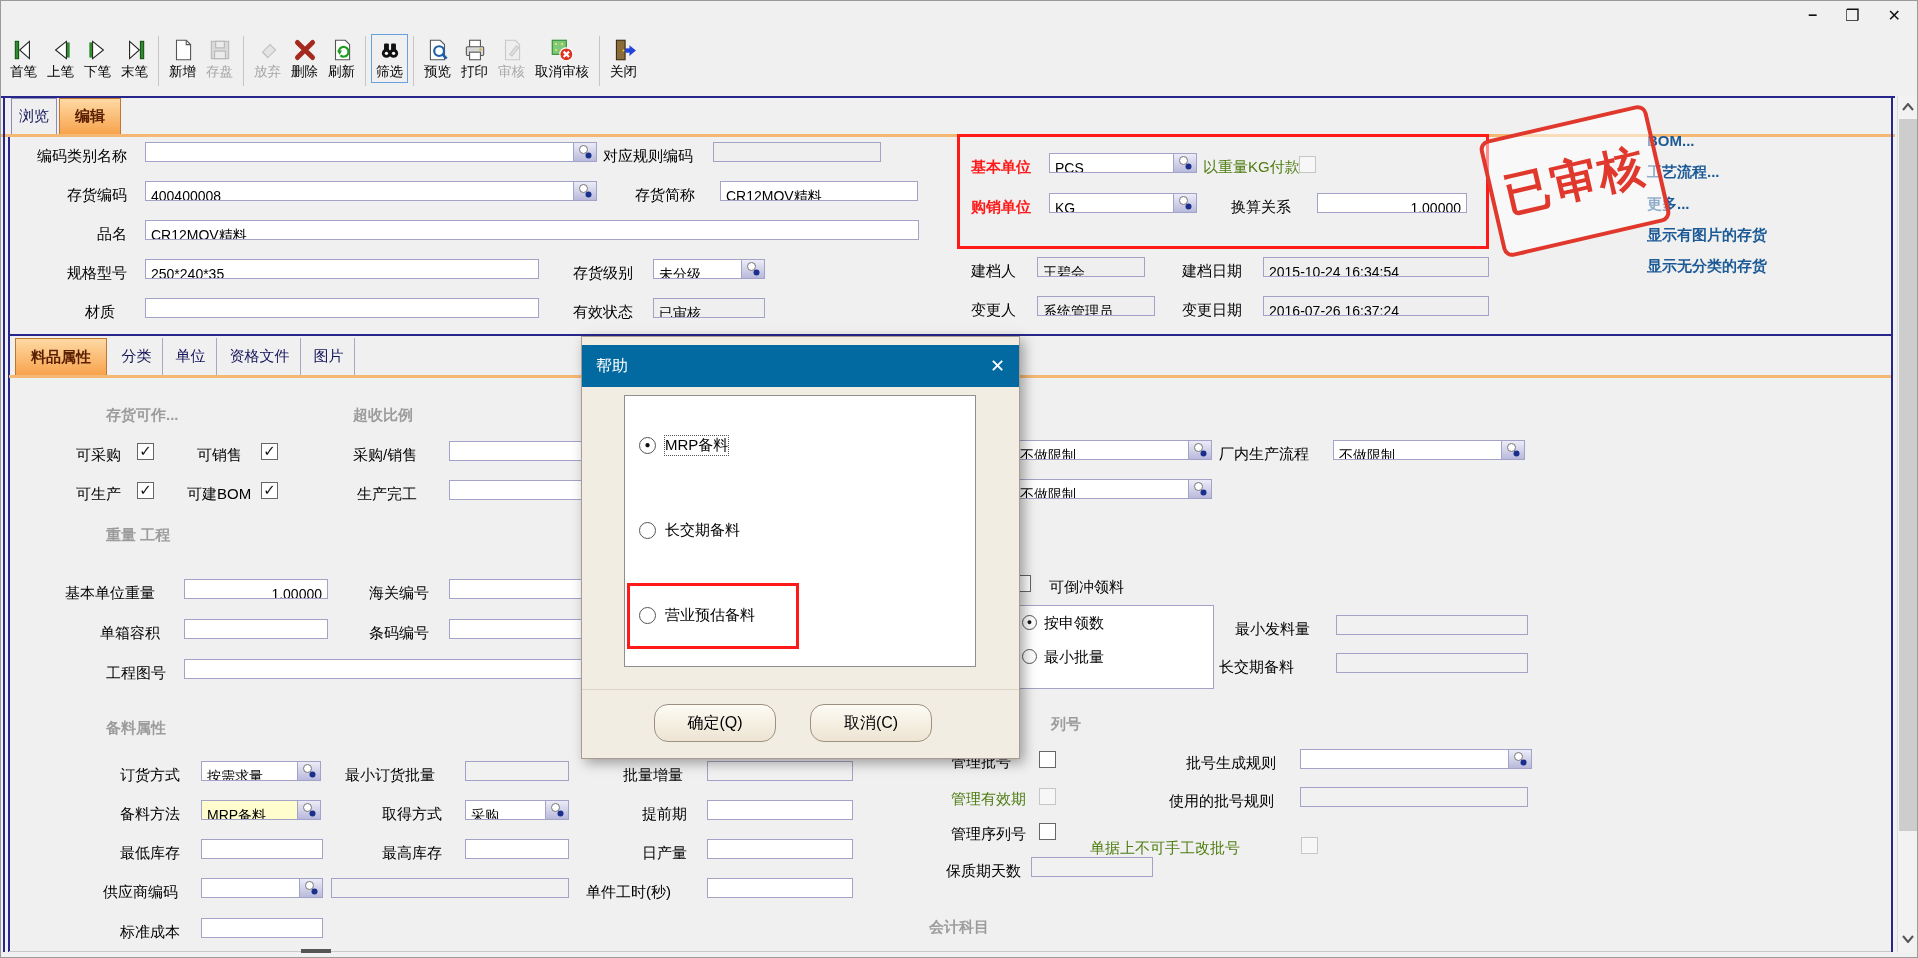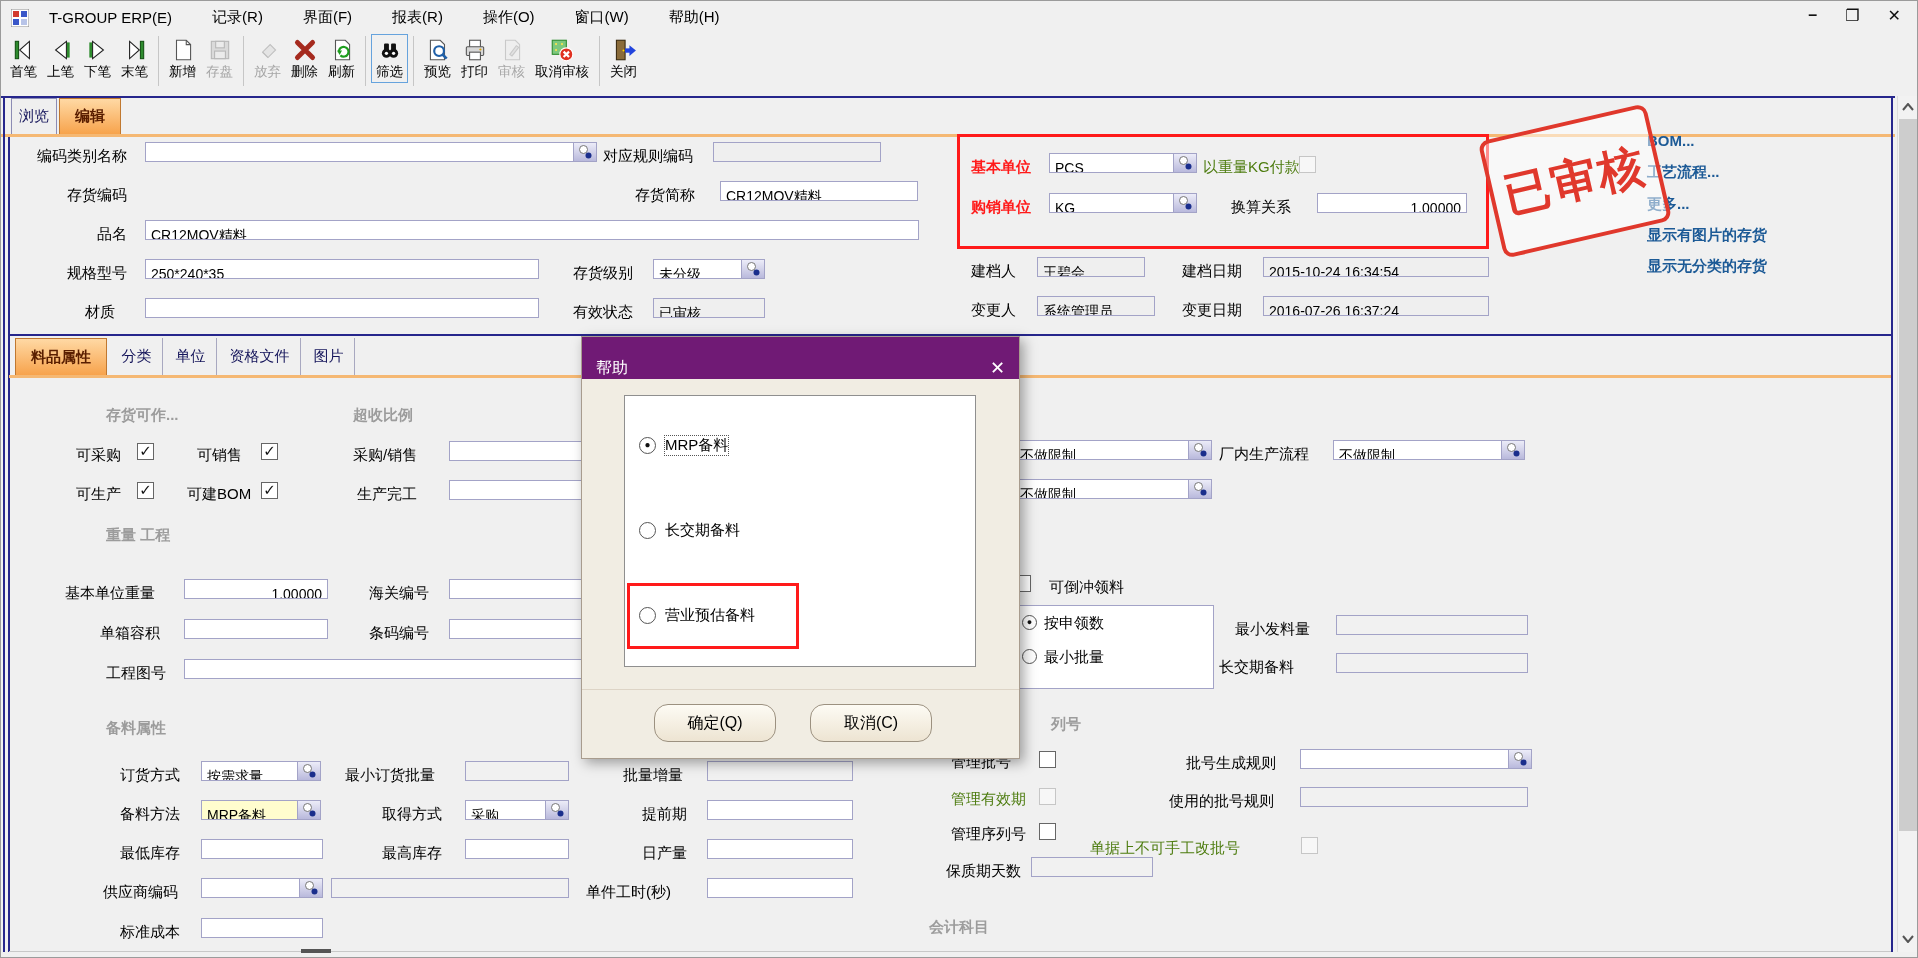--- a/index.html
+++ b/index.html
@@ -54,58 +54,42 @@
       box-sizing:border-box;font-size:9px;line-height:12px;text-align:center;color:#111;cursor:pointer;}
   .link{position:absolute;left:1646px;font-size:15px;font-weight:bold;color:#1C5A96;cursor:pointer;white-space:nowrap;}
   .redbox{position:absolute;border:3px solid #FF1A1A;box-sizing:border-box;z-index:5;pointer-events:none;}
   .stamp{position:absolute;left:1488px;top:120px;width:164px;height:112px;border:4px solid #E0382C;
       border-radius:10px;color:#E0382C;font-size:46px;font-weight:bold;display:flex;align-items:center;
       justify-content:center;transform:rotate(-13deg);background:rgba(255,255,255,.5);letter-spacing:2px;z-index:40;}
   .rpanel{position:absolute;background:#fff;border:1px solid #A3A3C7;box-sizing:border-box;}
   
   .dlg{position:absolute;left:580px;top:335px;width:437px;height:421px;background:#F1EDE3;
        border:1px solid #A89C8E;box-shadow:4px 4px 12px rgba(0,0,0,.35);z-index:100;}
-  .dlg-title{position:absolute;top:0;left:0;right:0;height:42px;background:#701a75;color:#fff;font-size:16px;
-       display:flex;align-items:flex-end;justify-content:space-between;padding:0 14px;box-sizing:border-box;}
+  .dlg-title{position:absolute;top:8px;left:0;right:0;height:42px;background:#0369a1;color:#fff;font-size:16px;
+       display:flex;align-items:center;justify-content:space-between;padding:0 14px;box-sizing:border-box;}
   .dlg-close{cursor:pointer;font-size:18px;}
   .dlg-list{position:absolute;left:42px;top:58px;width:350px;height:270px;background:#fff;border:1px solid #8F8F8F;}
   .dopt{position:absolute;left:14px;height:26px;display:flex;align-items:center;gap:9px;font-size:15px;cursor:pointer;}
   .dopt .radio{position:static;width:17px;height:17px;line-height:14px;font-size:10px;flex:0 0 auto;}
   .dopt.focus .dlabel{outline:1px dotted #555;}
   .dlg-red{position:absolute;left:45px;top:246px;width:166px;height:60px;border:3px solid #FF1A1A;z-index:3;pointer-events:none;}
   .dlg-sep{position:absolute;left:0;right:0;top:352px;height:1px;background:#DDD4C6;}
   .dbtn{position:absolute;top:367px;width:120px;height:36px;border:1px solid #9C9180;border-radius:14px;
        background:linear-gradient(#FDFBF4,#EDE4D2);font-size:16px;display:flex;align-items:center;
        justify-content:center;cursor:pointer;}
   
   .sbar{position:absolute;left:1896px;top:95px;width:22px;height:856px;background:#F2F2F2;border-left:1px solid #DCDCDC;}
   .sarrow{position:absolute;left:1896px;width:22px;height:20px;display:flex;align-items:center;justify-content:center;cursor:pointer;}
   .sthumb{position:absolute;left:1898px;top:118px;width:18px;height:712px;background:#CDCDCD;cursor:pointer;}
 </style>
 </head>
 <body>
 
 <div id="app">
 
-  <div class="menubar">
-    <svg class="mlogo" viewBox="0 0 18 18">
-      <rect x="0" y="0" width="18" height="18" fill="#fff" stroke="#888"></rect>
-      <rect x="2" y="2" width="6" height="6" fill="#D23A2E"></rect>
-      <rect x="10" y="2" width="6" height="6" fill="#3A57C8"></rect>
-      <rect x="2" y="10" width="6" height="6" fill="#3A57C8"></rect>
-      <rect x="10" y="10" width="6" height="6" fill="#B8C4E8"></rect>
-    </svg>
-    <span class="mitem">T-GROUP ERP(E)</span>
-    <span class="mitem">记录(R)</span>
-    <span class="mitem">界面(F)</span>
-    <span class="mitem">报表(R)</span>
-    <span class="mitem">操作(O)</span>
-    <span class="mitem">窗口(W)</span>
-    <span class="mitem">帮助(H)</span>
-  </div>
   <div class="wctl">
     <span>–</span>
     <span>❐</span>
     <span>✕</span>
   </div>
 
   <div class="toolbar">
     <div class="tbtn">
       <span class="ticon"><svg viewBox="0 0 24 24">
             <rect x="4" y="4" width="3" height="16" fill="#2E8B2E" stroke="#145214"></rect>
@@ -250,20 +234,27 @@
     <span class="mag">
         <svg width="16" height="16" viewBox="0 0 16 16">
           <circle cx="6.5" cy="5.5" r="4" fill="#fff" stroke="#777"></circle>
           <circle cx="11.5" cy="11.5" r="3" fill="#1A2E8C"></circle>
         </svg>
       </span></div>
   <span class="lbl" style="left:602px;top:146px;">对应规则编码</span>
   <div class="box ro" style="left:712px;top:141px;width:168px;"></div>
 
   <span class="lbl" style="left:66px;top:185px;">存货编码</span>
+  <div class="box combo" style="left:144px;top:180px;width:452px;"><span>400400008</span>
+    <span class="mag">
+        <svg width="16" height="16" viewBox="0 0 16 16">
+          <circle cx="6.5" cy="5.5" r="4" fill="#fff" stroke="#777"></circle>
+          <circle cx="11.5" cy="11.5" r="3" fill="#1A2E8C"></circle>
+        </svg>
+      </span></div>
   <span class="lbl" style="left:634px;top:185px;">存货简称</span>
   <div class="box" style="left:719px;top:180px;width:198px;">CR12MOV精料</div>
 
   <span class="lbl" style="left:96px;top:224px;">品名</span>
   <div class="box" style="left:144px;top:219px;width:774px;">CR12MOV精料</div>
 
   <span class="lbl" style="left:66px;top:263px;">规格型号</span>
   <div class="box" style="left:144px;top:258px;width:394px;">250*240*35</div>
   <span class="lbl" style="left:572px;top:263px;">存货级别</span>
   <div class="box combo" style="left:652px;top:258px;width:112px;"><span>未分级</span>

